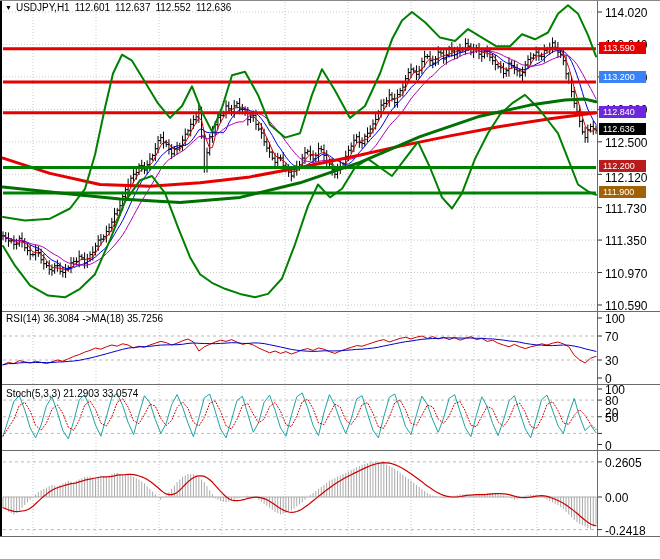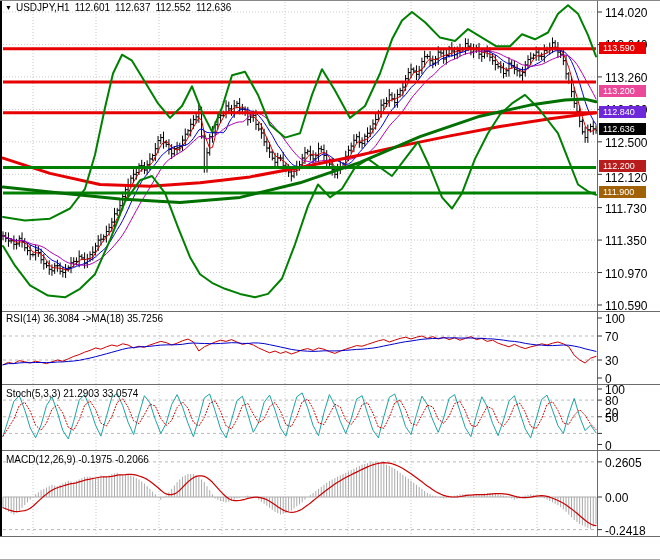--- a/index.html
+++ b/index.html
@@ -976,21 +976,20 @@
       <line x1="597.5" y1="497" x2="602" y2="497" stroke="#333" stroke-width="1"></line>
       <line x1="597.5" y1="529.59464" x2="602" y2="529.59464" stroke="#333" stroke-width="1"></line>
     </svg>
 
   <div id="chart-header">
     <span class="arr">▼</span><span>USDJPY,H1</span><span class="v">112.601</span><span class="v">112.637</span><span class="v">112.552</span><span class="v">112.636</span>
   </div>
 
   <div id="rsi-label" class="ind-label">RSI(14) 36.3084  -&gt;MA(18) 35.7256</div>
   <div id="stoch-label" class="ind-label">Stoch(5,3,3) 21.2903 33.0574</div>
-  <div id="macd-label" class="ind-label">MACD(12,26,9) -0.1975 -0.2066</div>
 
   <div id="price-scale">
       <div class="tick" style="top: 6px;">114.020</div>
       <div class="tick" style="top: 38.4596px;">113.640</div>
       <div class="tick" style="top: 70.9192px;">113.260</div>
       <div class="tick" style="top: 103.379px;">112.880</div>
       <div class="tick" style="top: 135.838px;">112.500</div>
       <div class="tick" style="top: 171px;">112.120</div>
       <div class="tick" style="top: 201.612px;">111.730</div>
       <div class="tick" style="top: 234.071px;">111.350</div>
@@ -1002,19 +1001,19 @@
       <div class="tick" style="top: 372px;">0</div>
       <div class="tick" style="top: 383px;">100</div>
       <div class="tick" style="top: 394.1px;">80</div>
       <div class="tick" style="top: 410.75px;">50</div>
       <div class="tick" style="top: 406px;">20</div>
       <div class="tick" style="top: 438.5px;">0</div>
       <div class="tick" style="top: 455.885px;">0.2605</div>
       <div class="tick" style="top: 491px;">0.00</div>
       <div class="tick" style="top: 523.595px;">-0.2418</div>
       <div class="plabel" style="top: 41.7306px; background: rgb(230, 0, 0);">113.590</div>
-      <div class="plabel" style="top: 85px; background: #ec4899;">113.200</div>
+      <div class="plabel" style="top: 71px; background: #3b82f6;">113.200</div>
       <div class="plabel" style="top: 105.796px; background: #6d28d9;">112.840</div>
       <div class="plabel" style="top: 123.221px; background: rgb(0, 0, 0);">112.636</div>
       <div class="plabel" style="top: 160.464px; background: #b91c1c;">112.200</div>
       <div class="plabel" style="top: 186.09px; background: #a16207;">111.900</div>
     </div>
 </div>
 
 </body></html>

